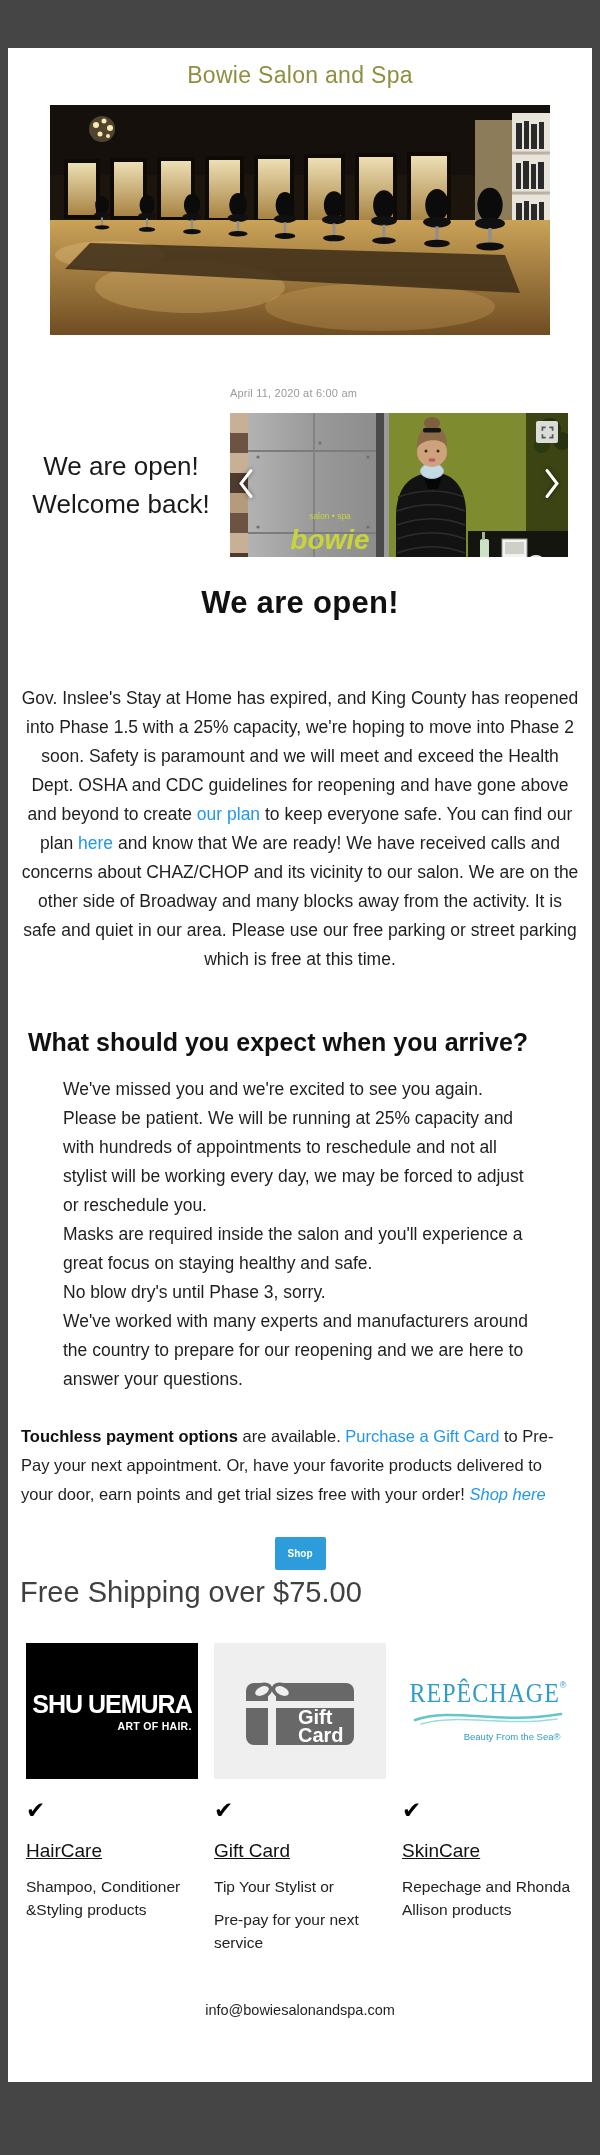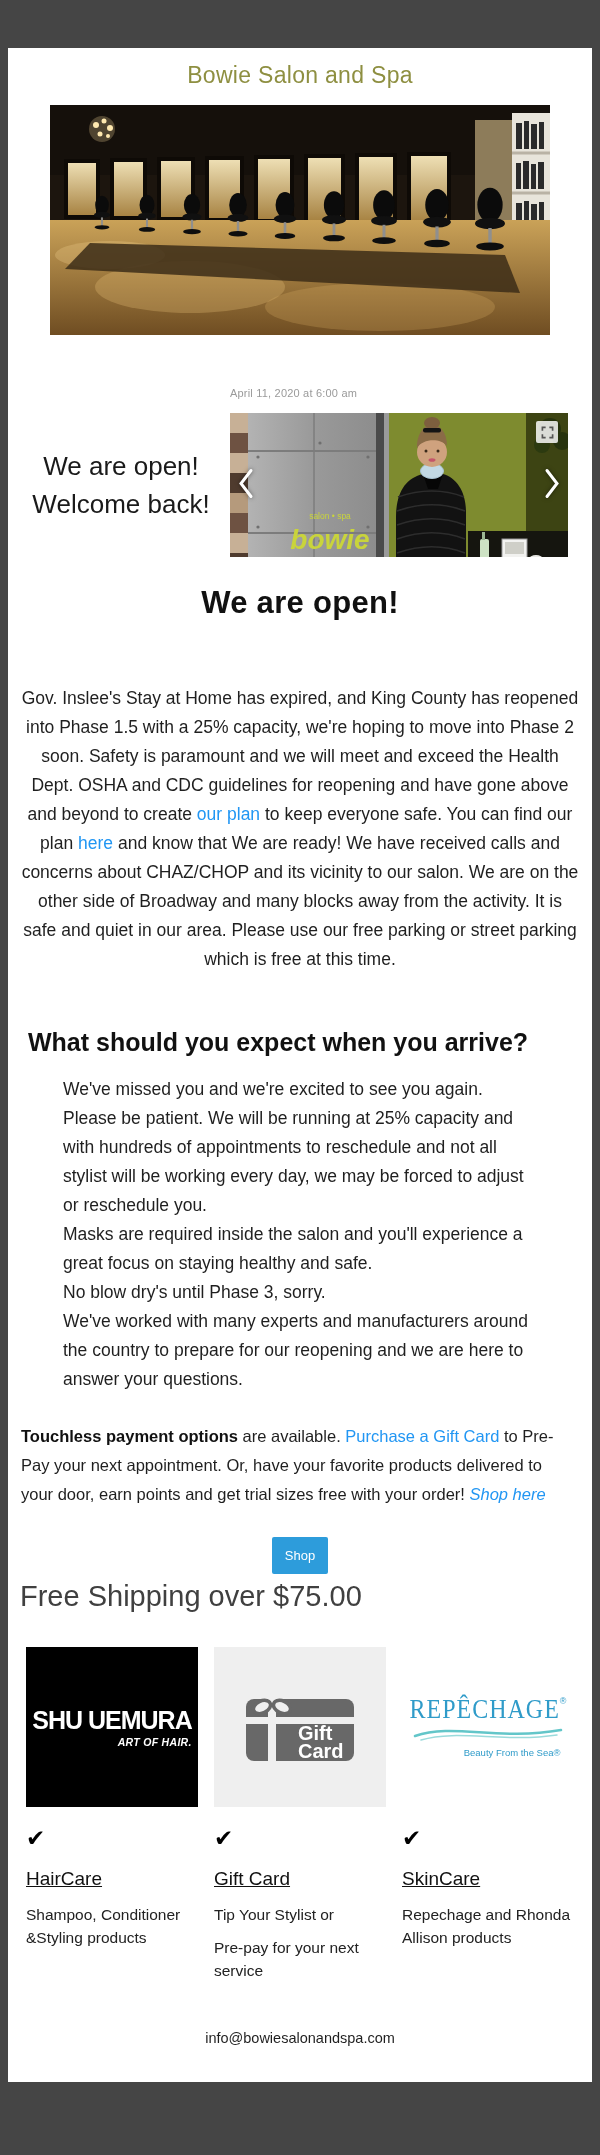--- a/index.html
+++ b/index.html
@@ -53,36 +53,36 @@
   .expect-heading { margin:54px 20px 0; font-size:25px; font-weight:bold; color:#111; }
   .expect-list { margin:18px 58px 0 55px; font-size:17.5px; line-height:29px; color:#1f1f1f; }
   .expect-list p { margin:0; }
   
   .touchless { margin:28px 16px 0 13px; font-size:16.5px; line-height:29px; color:#1f1f1f; }
   .touchless b { color:#111; }
   
   .shop-row { text-align:center; margin-top:28px; }
   .shop-btn {
     background:#2d9cdb; color:#fff; border:none; border-radius:2px;
-    font-family:"Liberation Sans", sans-serif; font-size:13px; font-weight:normal;
+    font-family:"Liberation Sans", sans-serif; font-size:10px; font-weight:bold;
     padding:11px 13px; cursor:pointer;
   }
   
   .store-line { margin:40px 12px 0; font-size:17px; line-height:26px; color:#1f1f1f; }
   .shipping-line { margin:6px 12px 0; font-size:29px; color:#404040; }
   
   .products { display:flex; justify-content:space-between; margin:34px 18px 0; }
   .product-col { width:172px; }
-  .tile { width:172px; height:160px; display:flex; align-items:center; justify-content:center; cursor:pointer; }
+  .tile { width:172px; height:136px; display:flex; align-items:center; justify-content:center; cursor:pointer; }
   .tile-shu { background:#000; }
   .tile-gift { background:#efefef; }
   .tile-skin { background:#fff; }
   .shu-logo { text-align:right; }
   .shu-brand { color:#fff; font-size:25px; font-weight:bold; letter-spacing:-1px; }
-  .shu-sub { color:#fff; font-size:10.5px; font-weight:bold; letter-spacing:0.3px; margin-top:1px;font-style:italic; }
+  .shu-sub { color:#fff; font-size:10.5px; font-weight:bold; letter-spacing:0.3px; margin-top:1px; }
   .rep-logo { text-align:center; }
   .rep-brand {
     font-family:"Liberation Serif", serif; color:#2f9bc9; font-size:24px;
     letter-spacing:1px; transform:scaleY(1.12); display:inline-block;
   }
   .rep-reg { font-size:9px; vertical-align:top; color:#2f9bc9; }
   .rep-tagline { font-size:9.5px; color:#2f9bc9; text-align:right; margin-top:0px; padding-right:6px; }
   .check { margin-top:18px; font-size:23px; color:#000; }
   .product-title { margin-top:16px; font-size:19px; font-weight:normal; color:#111;text-decoration:underline; }
   .product-desc { margin-top:13px; font-size:15.5px; line-height:23px; color:#222; }

